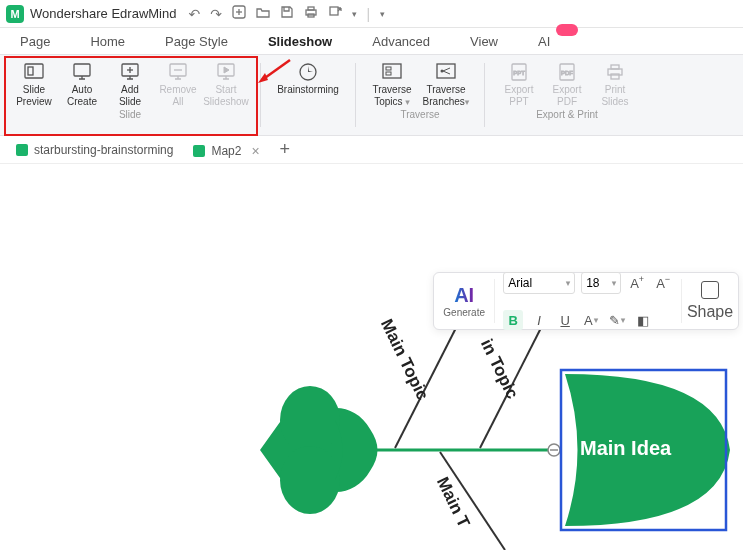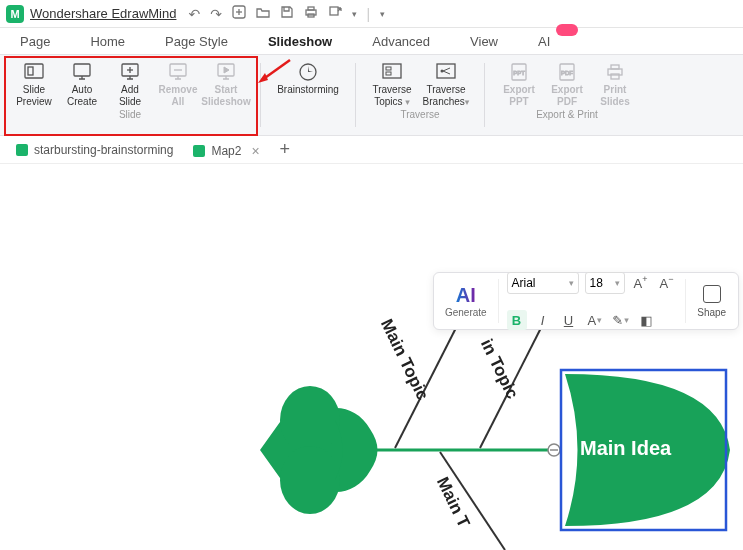--- a/index.html
+++ b/index.html
@@ -1,21 +1,21 @@
 <!DOCTYPE html>
 <html><head>
 <meta charset="utf-8">
 <style>
 * { box-sizing: border-box; margin: 0; padding: 0; font-family: -apple-system, BlinkMacSystemFont, "Segoe UI", Arial, sans-serif; }
 body { width: 743px; height: 550px; background: #fff; overflow: hidden; position: relative; }
 
 
 .titlebar { height: 28px; display: flex; align-items: center; padding: 0 6px; border-bottom: 1px solid #e5e5e5; }
 .titlebar .logo { width: 18px; height: 18px; background: #1bb36a; border-radius: 4px; display: flex; align-items: center; justify-content: center; color: #fff; font-weight: bold; font-size: 11px; margin-right: 6px; }
-.titlebar .title { font-size: 13px; color: #333; text-decoration: underline; }
+.titlebar .title { font-size: 13px; color: #333; }
 .titlebar .qat { margin-left: 12px; display: flex; gap: 10px; align-items: center; }
 .titlebar .qat span { color: #777; font-size: 14px; cursor: pointer; }
 
 
 .menutabs { height: 26px; display: flex; align-items: center; padding: 0 12px; gap: 24px; position: relative; }
 .menutabs .tab { font-size: 13px; color: #555; cursor: pointer; padding: 4px 8px; }
 .menutabs .tab.active { font-weight: 700; color: #222; }
 .menutabs .ai-badge { position: relative; }
 .menutabs .ai-badge::after { content: ""; position: absolute; top: -6px; right: -20px; width: 22px; height: 12px; background: #ff4a7d; border-radius: 6px; }
 .menutabs .ai-hot { position: absolute; top: 0px; font-size: 8px; color: #fff; font-weight: bold; }
@@ -23,21 +23,21 @@
 
 .ribbon { height: 82px; background: #f5f6f8; border-top: 1px solid #e3e3e6; border-bottom: 1px solid #e3e3e6; display: flex; padding: 4px 12px 0 6px; position: relative; }
 .ribbon-group { display: flex; flex-direction: column; align-items: center; padding: 0 4px; }
 .ribbon-group .items { display: flex; }
 .ribbon-group .glabel { font-size: 10px; color: #999; margin-top: 0; }
 .ribbon-sep { width: 1px; background: #dcdce0; margin: 4px 6px; height: 64px; }
 .ritem { display: flex; flex-direction: column; align-items: center; width: 48px; cursor: pointer; padding: 2px 0; }
 .ritem.disabled { color: #bcbcc0; }
 .ritem .ricon { width: 22px; height: 22px; display: flex; align-items: center; justify-content: center; margin-bottom: 1px; }
 .ritem .rlabel { font-size: 10px; text-align: center; line-height: 1.15; color: #333; }
-.ritem.disabled .rlabel { color: #bcbcc0; font-weight: bold; }
+.ritem.disabled .rlabel { color: #bcbcc0; }
 .ritem.disabled .ricon svg { stroke: #bcbcc0; fill: #bcbcc0; }
 
 
 .highlight-box { position: absolute; left: 4px; top: 56px; width: 254px; height: 80px; border: 2px solid #e31b1b; z-index: 5; pointer-events: none; }
 
 
 .doctabs { height: 28px; display: flex; align-items: center; background: #fff; border-bottom: 1px solid #eee; padding-left: 6px; }
 .doctab { display: flex; align-items: center; height: 26px; padding: 0 10px; font-size: 12px; color: #555; gap: 6px; cursor: pointer; }
 .doctab.active { background: #fff; border-top: 2px solid transparent; }
 .doctab .dicon { width: 12px; height: 12px; background: #1bb36a; border-radius: 2px; }
@@ -55,21 +55,21 @@
 .float-tb .vline { width: 1px; height: 44px; background: #eee; }
 .float-tb .col { display: flex; flex-direction: column; gap: 16px; }
 .float-tb .row { display: flex; align-items: center; gap: 6px; }
 .float-tb select, .float-tb .selbox { font-size: 12px; border: 1px solid #ddd; border-radius: 3px; padding: 2px 4px; background: #fff; height: 22px; display: flex; align-items: center; }
 .float-tb .fontsel { width: 72px; justify-content: space-between; }
 .float-tb .sizesel { width: 40px; justify-content: space-between; }
 .float-tb .tbtn { width: 20px; height: 20px; display: flex; align-items: center; justify-content: center; font-size: 13px; color: #555; cursor: pointer; border-radius: 3px; }
 .float-tb .bold-on { color: #1bb36a; font-weight: 800; background: #eaf7f0; }
 .float-tb .shapeblk { display: flex; flex-direction: column; align-items: center; width: 40px; }
 .float-tb .shapeblk .sico { width: 18px; height: 18px; border: 1.5px solid #555; border-radius: 3px; }
-.float-tb .shapeblk .slbl { font-size: 10px; color: #555; margin-top: 4px; }
+.float-tb .shapeblk .slbl { font-size: 16px; color: #555; margin-top: 4px; }
 
 .sup { font-size: 9px; position: relative; top: -4px; }
 .chev { font-size: 9px; color: #999; }
 </style>
 </head>
 <body>
 
 <div class="titlebar">
   <div class="logo">M</div>
   <div class="title">Wondershare EdrawMind</div>

